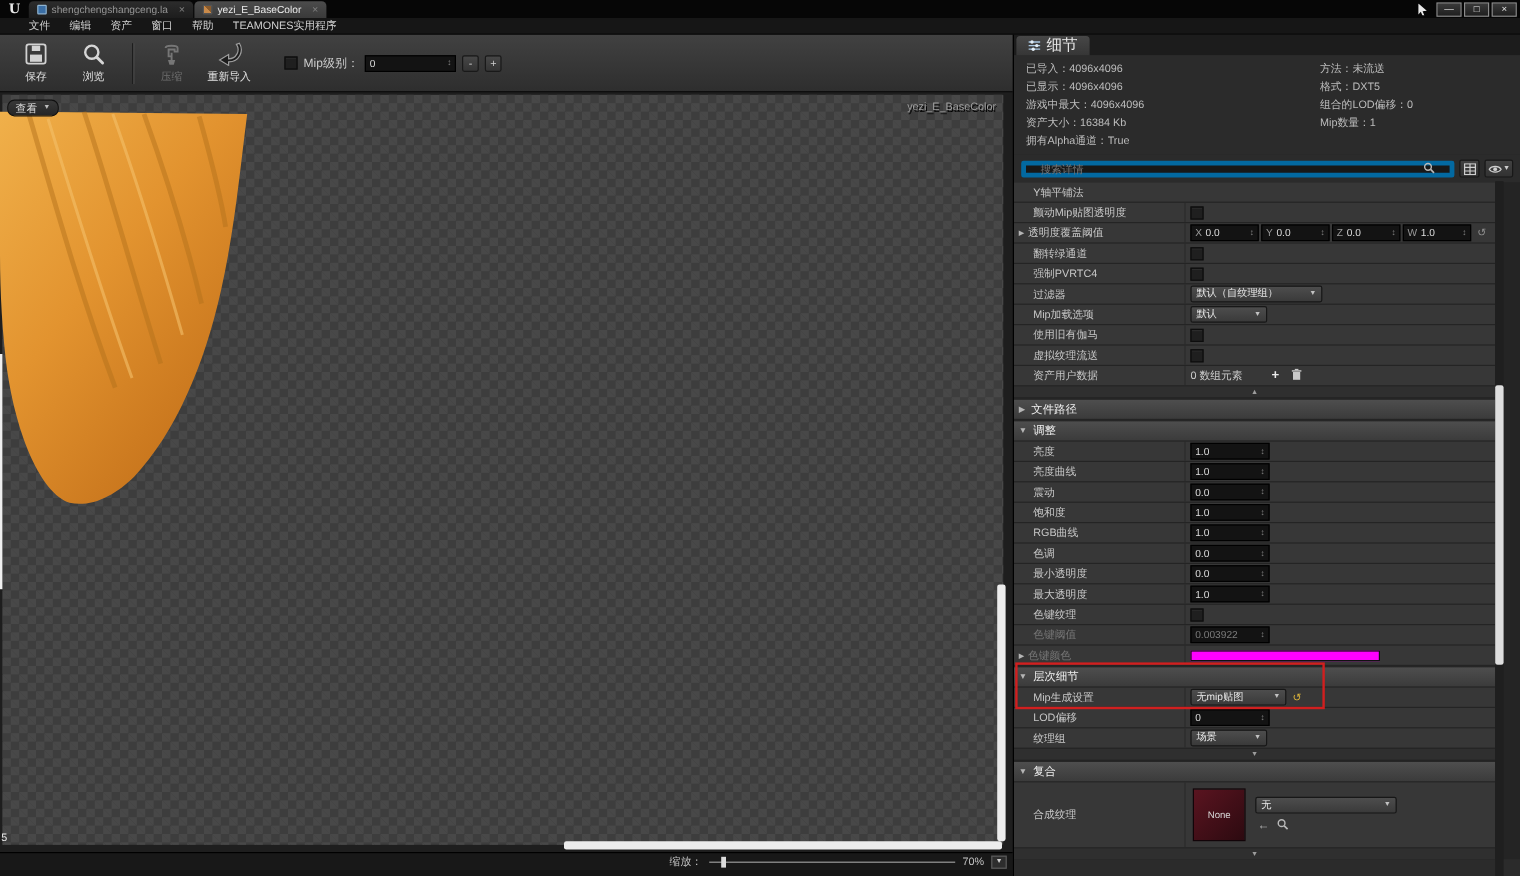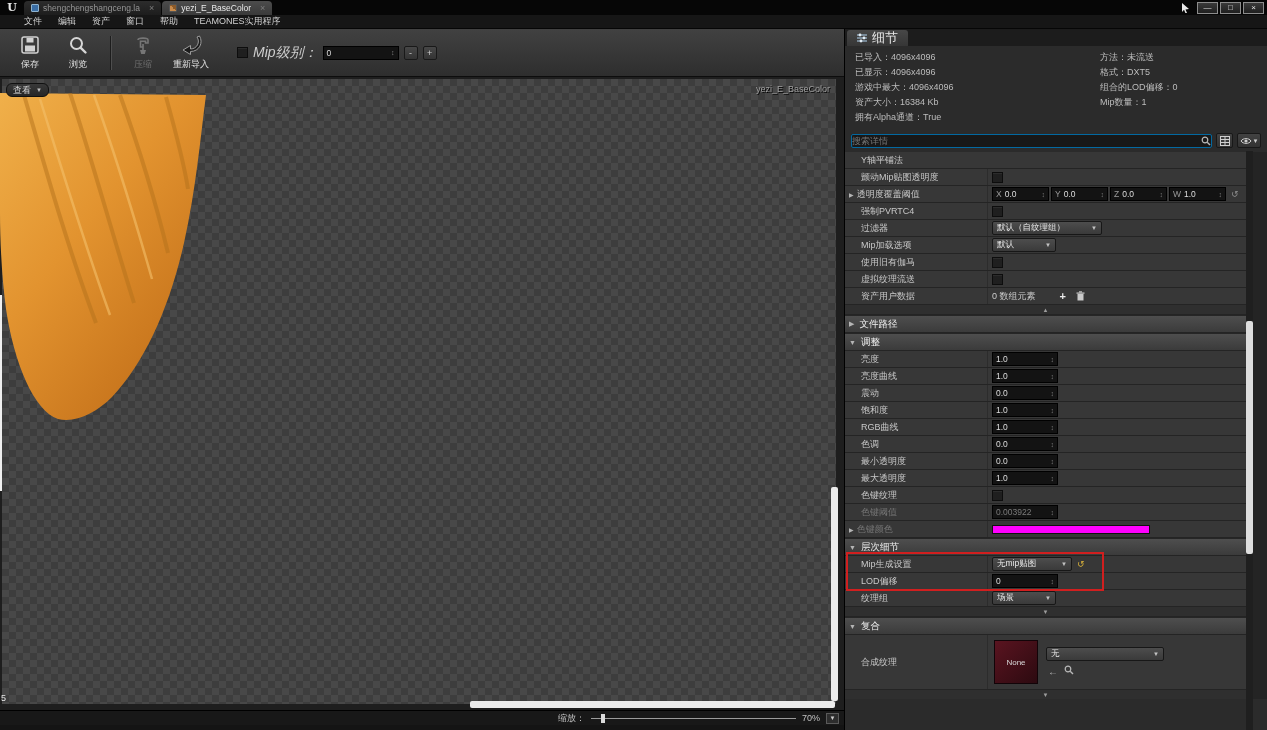--- a/index.html
+++ b/index.html
@@ -24,21 +24,21 @@
   .menubar { position:absolute; top:15px; left:0; width:100%; height:14px; background:#161616; border-bottom:1px solid #060606; display:flex; align-items:center; padding-left:16px; }
   .menu-item { font-size:9px; color:#d2d2d2; padding:0 8px; }
 
   
   .toolbar { position:absolute; top:29px; left:0; width:844px; height:48px; background:linear-gradient(#414141,#2e2e2e); border-bottom:1px solid #0d0d0d; display:flex; align-items:center; padding-left:6px; }
   .tool-btn { width:48px; height:44px; display:flex; flex-direction:column; align-items:center; justify-content:center; gap:2px; color:#e2e2e2; font-size:9px; }
   .tool-btn.disabled { color:#6e6e6e; }
   .tool-icon { height:22px; display:flex; align-items:center; }
   .tool-sep { width:1px; height:34px; background:#1d1d1d; box-shadow:1px 0 0 #4e4e4e; margin:0 8px; }
   .toolbar-mip { display:flex; align-items:center; gap:5px; margin-left:22px; }
-  .mip-label { font-size:14px; color:#cdcdcd;font-style:italic; }
+  .mip-label { font-size:10px; color:#cdcdcd; }
   .mini-btn { width:14px; height:14px; background:linear-gradient(#474747,#343434); border:1px solid #191919; color:#cfcfcf; font-size:9px; display:flex; align-items:center; justify-content:center; border-radius:2px; }
 
   
   .cb { width:11px; height:11px; background:#1f1f1f; border:1px solid #0d0d0d; box-shadow:inset 0 1px 0 rgba(255,255,255,.06); flex:none; }
   .spin { height:14px; background:#131313; border:1px solid #000; display:flex; align-items:center; font-size:8.5px; color:#dedede; padding:0 3px; gap:3px; }
   .spin .ud { margin-left:auto; color:#7c7c7c; font-size:7px; }
   .spin .axis { color:#9a9a9a; }
   .dd { height:14px; background:linear-gradient(#4d4d4d,#3a3a3a); border:1px solid #171717; border-radius:2px; display:flex; align-items:center; font-size:8.5px; color:#e8e8e8; padding:0 4px; gap:6px; }
   .dd .caret { margin-left:auto; font-size:6px; color:#c2c2c2; }
   .reset { color:#8e8e8e; font-size:9px; margin-left:3px; }
@@ -67,21 +67,21 @@
 
   
   .details { position:absolute; left:844px; top:29px; width:423px; height:701px; background:#2b2b2b; border-left:1px solid #000; }
   .details-tabbar { height:17px; background:#1c1c1c; display:flex; align-items:flex-end; padding:0 0 0 2px; }
   .details-tab { height:16px; background:linear-gradient(#474747,#363636); border-radius:3px 3px 0 0; display:flex; align-items:center; gap:5px; padding:0 10px; font-size:13px; color:#e8e8e8; }
   .info { padding:4px 10px; display:flex; font-size:9px; color:#bdbdbd; line-height:15px; background:#2b2b2b; }
   .info-col.left { width:245px; }
   .info-col.right { flex:1; }
   .info-line { white-space:nowrap; }
   .search-row { display:flex; align-items:center; gap:4px; padding:4px 6px; background:#2b2b2b; }
-  .search-box { flex:1; height:14px; background:#181818; border:1px solid #0369a1; border-radius:2px; display:flex; align-items:center; padding:0 0; }
+  .search-box { flex:1; height:14px; background:#181818; border:4px solid #0369a1; border-radius:2px; display:flex; align-items:center; padding:0 12px; }
   .search-box input { flex:1; background:transparent; border:none; outline:none; color:#c9c9c9; font-size:9px; font-family:inherit; }
   .icon-btn { width:17px; height:15px; display:flex; align-items:center; justify-content:center; gap:1px; background:linear-gradient(#424242,#323232); border:1px solid #181818; border-radius:2px; color:#cdcdcd; font-size:6px; }
 
   .props { background:#242424; padding-right:21px; }
   .prop-row { display:flex; align-items:center; height:16px; margin-bottom:1px; background:#373737; }
   .prop-row.tall { height:54px; }
   .prop-label { width:142px; padding-left:16px; font-size:9px; color:#c8c8c8; flex:none; white-space:nowrap; overflow:hidden; display:flex; align-items:center; gap:3px; }
   .prop-label.has-exp { padding-left:4px; }
   .exp { font-size:6px; color:#b5b5b5; }
   .prop-value { flex:1; display:flex; align-items:center; gap:2px; padding:0 3px 0 4px; border-left:1px solid #2c2c2c; height:100%; }
@@ -331,20 +331,26 @@
             </div>
           <div class="spin" style="width:57px">
               <span class="axis">W</span>
               <span>1.0</span>
               <span class="ud">↕</span>
             </div>
           <span class="reset">↺</span>
         </div>
       </div>
 
+      <div class="prop-row">
+        <div class="prop-label">翻转绿通道</div>
+        <div class="prop-value">
+            <span class="cb"></span>
+          </div>
+      </div>
 
       <div class="prop-row">
         <div class="prop-label">强制PVRTC4</div>
         <div class="prop-value">
             <span class="cb"></span>
           </div>
       </div>
 
       <div class="prop-row">
         <div class="prop-label">过滤器</div>

